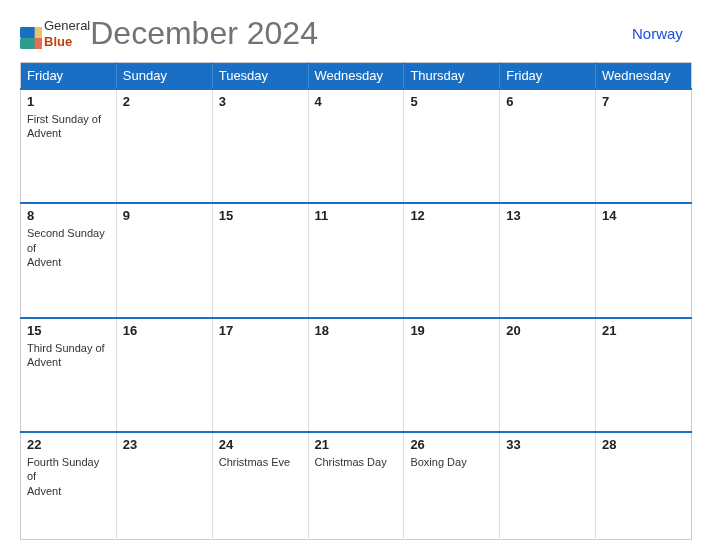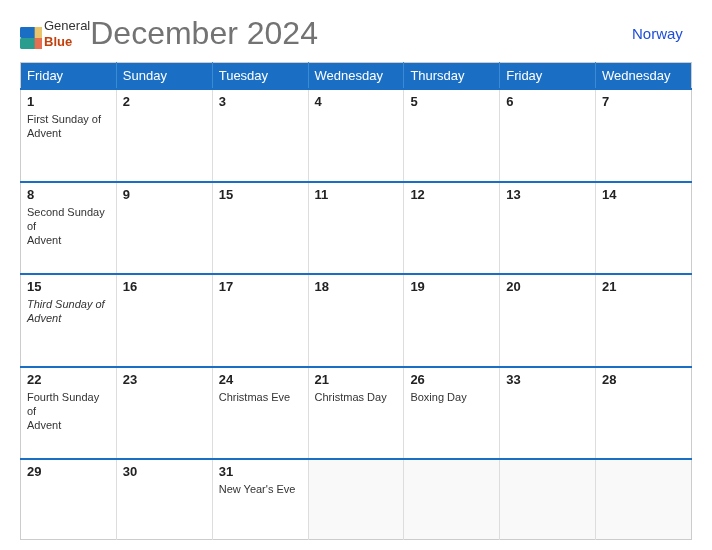--- a/index.html
+++ b/index.html
@@ -185,21 +185,21 @@
           <td>
             <span class="day-number">13</span>
           </td>
           <td>
             <span class="day-number">14</span>
           </td>
         </tr>
         <tr>
           <td>
             <span class="day-number">15</span>
-            <div class="day-event" style="white-space: pre-line; font-style: italic;">Third Sunday of
+            <div class="day-event" style="white-space: pre-line;">Third Sunday of
 Advent</div>
           </td>
           <td>
             <span class="day-number">16</span>
           </td>
           <td>
             <span class="day-number">17</span>
           </td>
           <td>
             <span class="day-number">18</span>
@@ -234,32 +234,16 @@
           <td>
             <span class="day-number">26</span>
             <div class="day-event" style="white-space: pre-line;">Boxing Day</div>
           </td>
           <td>
             <span class="day-number">33</span>
           </td>
           <td>
             <span class="day-number">28</span>
           </td>
-        </tr>
-        <tr>
-          <td>
-            <span class="day-number">29</span>
-          </td>
-          <td>
-            <span class="day-number">30</span>
-          </td>
-          <td>
-            <span class="day-number">31</span>
-            <div class="day-event" style="white-space: pre-line;">New Year's Eve</div>
-          </td>
-          <td class="empty-cell"></td>
-          <td class="empty-cell"></td>
-          <td class="empty-cell"></td>
-          <td class="empty-cell"></td>
         </tr>
       </tbody>
   </table>
 </div>
 
 </body></html>

